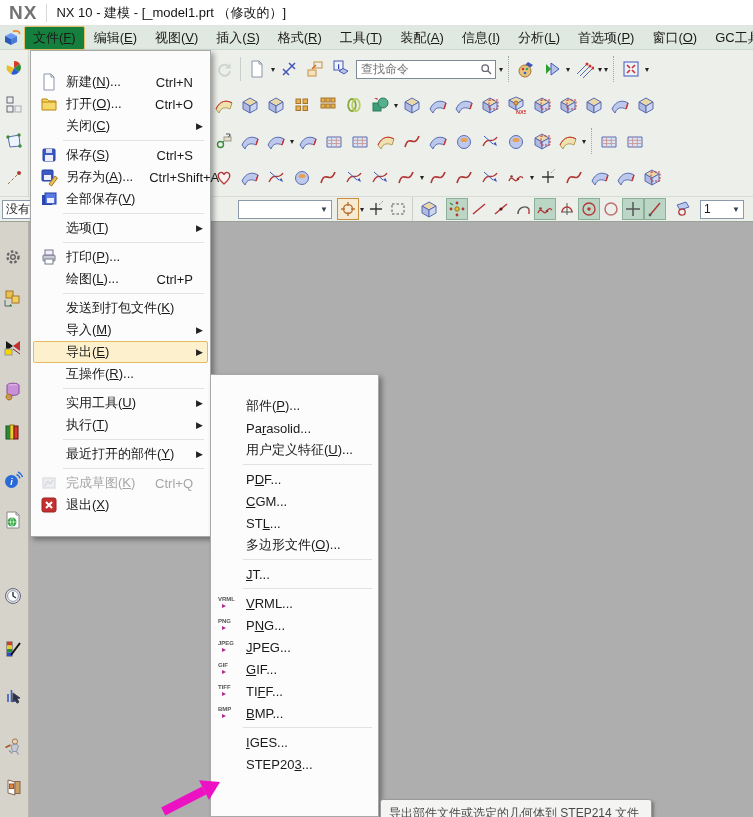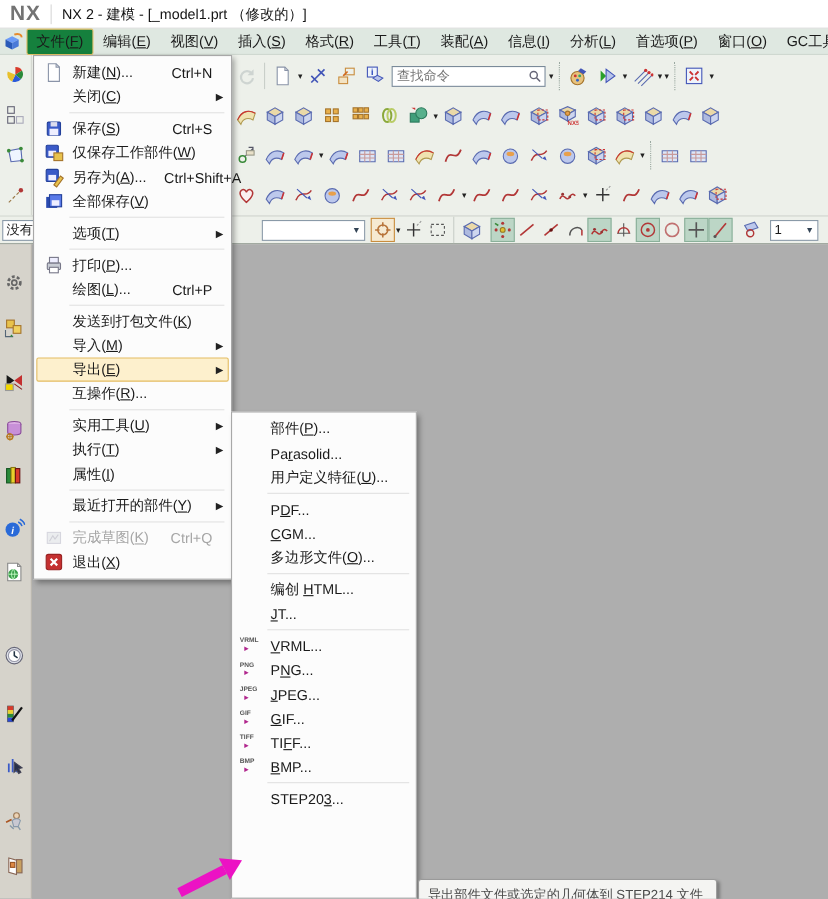--- a/index.html
+++ b/index.html
@@ -33,21 +33,21 @@
   .combo{height:19px;border:1px solid #8a9aa8;background:#fff;font-size:12px;display:flex;align-items:center;padding:0 3px;flex:none}
   .combo .ca{font-size:8px;color:#345;margin-left:4px}
   .tgl{width:22px;height:22px;display:flex;align-items:center;justify-content:center;border:1px solid transparent;flex:none}
   .tgl.on{background:#bcd6c6;border-color:#8ab09a}
   .tgl.sel{border-color:#c98d3e;background:#f6ead2}
   
   .ltool{position:absolute;left:0;top:50px;width:29px;height:146px;background:#edf0ea;border-right:1px solid #d5d9d2;display:flex;flex-direction:column;align-items:center;justify-content:space-around}
   .lstrip{position:absolute;left:0;top:222px;width:29px;bottom:0;background:#d6d3cb;border-right:1px solid #b8b5ad}
   .lstrip .sbi{position:absolute;left:3px;width:22px;height:22px}
   
-  .menu{position:absolute;background:#fcfcfc;border:1px solid #a8a8a8;box-shadow:3px 3px 5px rgba(0,0,0,.35);padding:4px 2px;z-index:50}
+  .menu{position:absolute;background:#fcfcfc;border:1px solid #a8a8a8;box-shadow:3px 3px 5px rgba(0,0,0,.35);padding:20px 2px;z-index:50}
   .it{display:flex;align-items:center;height:22px;padding:0 4px 0 2px;border:1px solid transparent;border-radius:2px;white-space:nowrap}
   .it .ic{width:26px;display:flex;justify-content:center;flex:none}
   .it .lb{flex:1;padding-left:4px}
   .it .sc{padding-left:16px}
   .it .ar{width:10px;text-align:right;font-size:9px;color:#222}
   .it.hl{background:#fdf0cd;border-color:#e3bc62}
   .it.dis{color:#a6a6a6}
   .msep{height:1px;background:#e2e2e2;margin:3px 4px 3px 30px}
   .fmtic{display:flex;flex-direction:column;align-items:flex-start;width:24px;line-height:1;padding-left:1px}
   .fmtic b{font-size:6px;color:#555;letter-spacing:0}
@@ -58,21 +58,21 @@
   .maw{position:absolute;left:163px;top:800px;width:66px;height:22px;transform-origin:0 50%;transform:rotate(-27deg);z-index:70;display:flex;align-items:center}
   .maw .sh{width:46px;height:9px}
   .maw .hd{width:0;height:0;border-left:18px solid;border-top:11px solid transparent!important;border-bottom:11px solid transparent!important}
 </style>
 </head>
 <body>
 
 <div class="titlebar">
   <span class="nxlogo">NX</span>
   <span class="tdiv"></span>
-  <span class="wtitle">NX 2 - 建模 - [_model1.prt （修改的）]</span>
+  <span class="wtitle">NX 10 - 建模 - [_model1.prt （修改的）]</span>
 </div>
 
 <div class="menubar">
   <span class="mbicon" id="mb-part-icon">
       <svg width="20" height="20" viewBox="0 0 20 20">
         <path d="M3 8l6-3 6 3-6 3z" fill="#6a9af8"></path>
         <path d="M3 8l6 3v6l-6-3z" fill="#2a5ab8"></path>
         <path d="M15 8l-6 3v6l6-3z" fill="#4a7ad8"></path>
         <path d="M11 3.5c3.5-1.5 7 0 6.5 2.5" stroke="#e88a2a" fill="none" stroke-width="1.7"></path>
       </svg>
@@ -768,20 +768,31 @@
         <svg width="20" height="20" viewBox="0 0 20 20">
           <path d="M5 2h7l3 3v13H5z" fill="#fff" stroke="#8a94a8"></path>
           <path d="M12 2v3h3" fill="none" stroke="#8a94a8"></path>
         </svg>
       </span>
       <span class="lb">新建(<u>N</u>)...</span>
       <span class="sc">Ctrl+N</span>
       <span class="ar"></span>
     </div>
     <div class="it">
+      <span class="ic">
+        <svg width="20" height="20" viewBox="0 0 20 20">
+          <path d="M3 5h5l2 2h7v9H3z" fill="#f5d76a" stroke="#b8860b"></path>
+          <path d="M3 8h14" stroke="#b8860b"></path>
+        </svg>
+      </span>
+      <span class="lb">打开(<u>O</u>)...</span>
+      <span class="sc">Ctrl+O</span>
+      <span class="ar"></span>
+    </div>
+    <div class="it">
       <span class="ic"></span>
       <span class="lb">关闭(<u>C</u>)</span>
       <span class="sc"></span>
       <span class="ar">▶</span>
     </div>
     <div class="msep"></div>
     <div class="it">
       <span class="ic">
         <svg width="20" height="20" viewBox="0 0 20 20">
           <rect x="4" y="4" width="12" height="12" rx="1" fill="#3a5ac8" stroke="#23409a"></rect>
@@ -791,32 +802,20 @@
       </span>
       <span class="lb">保存(<u>S</u>)</span>
       <span class="sc">Ctrl+S</span>
       <span class="ar"></span>
     </div>
     <div class="it">
       <span class="ic">
         <svg width="20" height="20" viewBox="0 0 20 20">
           <rect x="3" y="3" width="11" height="11" rx="1" fill="#3a5ac8" stroke="#23409a"></rect>
           <rect x="5" y="8" width="7" height="5" fill="#eef"></rect>
-          <rect x="10" y="10" width="8" height="7" fill="#e8c24c" stroke="#a5742c"></rect>
-        </svg>
-      </span>
-      <span class="lb">仅保存工作部件(<u>W</u>)</span>
-      <span class="sc"></span>
-      <span class="ar"></span>
-    </div>
-    <div class="it">
-      <span class="ic">
-        <svg width="20" height="20" viewBox="0 0 20 20">
-          <rect x="3" y="3" width="11" height="11" rx="1" fill="#3a5ac8" stroke="#23409a"></rect>
-          <rect x="5" y="8" width="7" height="5" fill="#eef"></rect>
           <path d="M10 17l6-8 2.5 2-6 8z" fill="#e8c24c" stroke="#a5742c"></path>
         </svg>
       </span>
       <span class="lb">另存为(<u>A</u>)...</span>
       <span class="sc">Ctrl+Shift+A</span>
       <span class="ar"></span>
     </div>
     <div class="it">
       <span class="ic">
         <svg width="20" height="20" viewBox="0 0 20 20">
@@ -886,26 +885,20 @@
       <span class="lb">实用工具(<u>U</u>)</span>
       <span class="sc"></span>
       <span class="ar">▶</span>
     </div>
     <div class="it">
       <span class="ic"></span>
       <span class="lb">执行(<u>T</u>)</span>
       <span class="sc"></span>
       <span class="ar">▶</span>
     </div>
-    <div class="it">
-      <span class="ic"></span>
-      <span class="lb">属性(<u>I</u>)</span>
-      <span class="sc"></span>
-      <span class="ar"></span>
-    </div>
     <div class="msep"></div>
     <div class="it">
       <span class="ic"></span>
       <span class="lb">最近打开的部件(<u>Y</u>)</span>
       <span class="sc"></span>
       <span class="ar">▶</span>
     </div>
     <div class="msep"></div>
     <div class="it dis">
       <span class="ic" style="opacity: 0.45;">
@@ -958,31 +951,31 @@
       <span class="ar"></span>
     </div>
     <div class="it">
       <span class="ic"></span>
       <span class="lb"><u>C</u>GM...</span>
       <span class="sc"></span>
       <span class="ar"></span>
     </div>
     <div class="it">
       <span class="ic"></span>
+      <span class="lb">ST<u>L</u>...</span>
+      <span class="sc"></span>
+      <span class="ar"></span>
+    </div>
+    <div class="it">
+      <span class="ic"></span>
       <span class="lb">多边形文件(<u>O</u>)...</span>
       <span class="sc"></span>
       <span class="ar"></span>
     </div>
     <div class="msep"></div>
-    <div class="it">
-      <span class="ic"></span>
-      <span class="lb">编创 <u>H</u>TML...</span>
-      <span class="sc"></span>
-      <span class="ar"></span>
-    </div>
     <div class="it">
       <span class="ic"></span>
       <span class="lb"><u>J</u>T...</span>
       <span class="sc"></span>
       <span class="ar"></span>
     </div>
     <div class="msep"></div>
     <div class="it">
       <span class="ic">
         <span class="fmtic">
@@ -1045,20 +1038,26 @@
           <s>▸</s>
         </span>
       </span>
       <span class="lb"><u>B</u>MP...</span>
       <span class="sc"></span>
       <span class="ar"></span>
     </div>
     <div class="msep"></div>
     <div class="it">
       <span class="ic"></span>
+      <span class="lb"><u>I</u>GES...</span>
+      <span class="sc"></span>
+      <span class="ar"></span>
+    </div>
+    <div class="it">
+      <span class="ic"></span>
       <span class="lb">STEP20<u>3</u>...</span>
       <span class="sc"></span>
       <span class="ar"></span>
     </div>
   </div>
 
 <div class="tooltip">
   <span>导出部件文件或选定的几何体到 STEP214 文件</span>
 </div>
 

